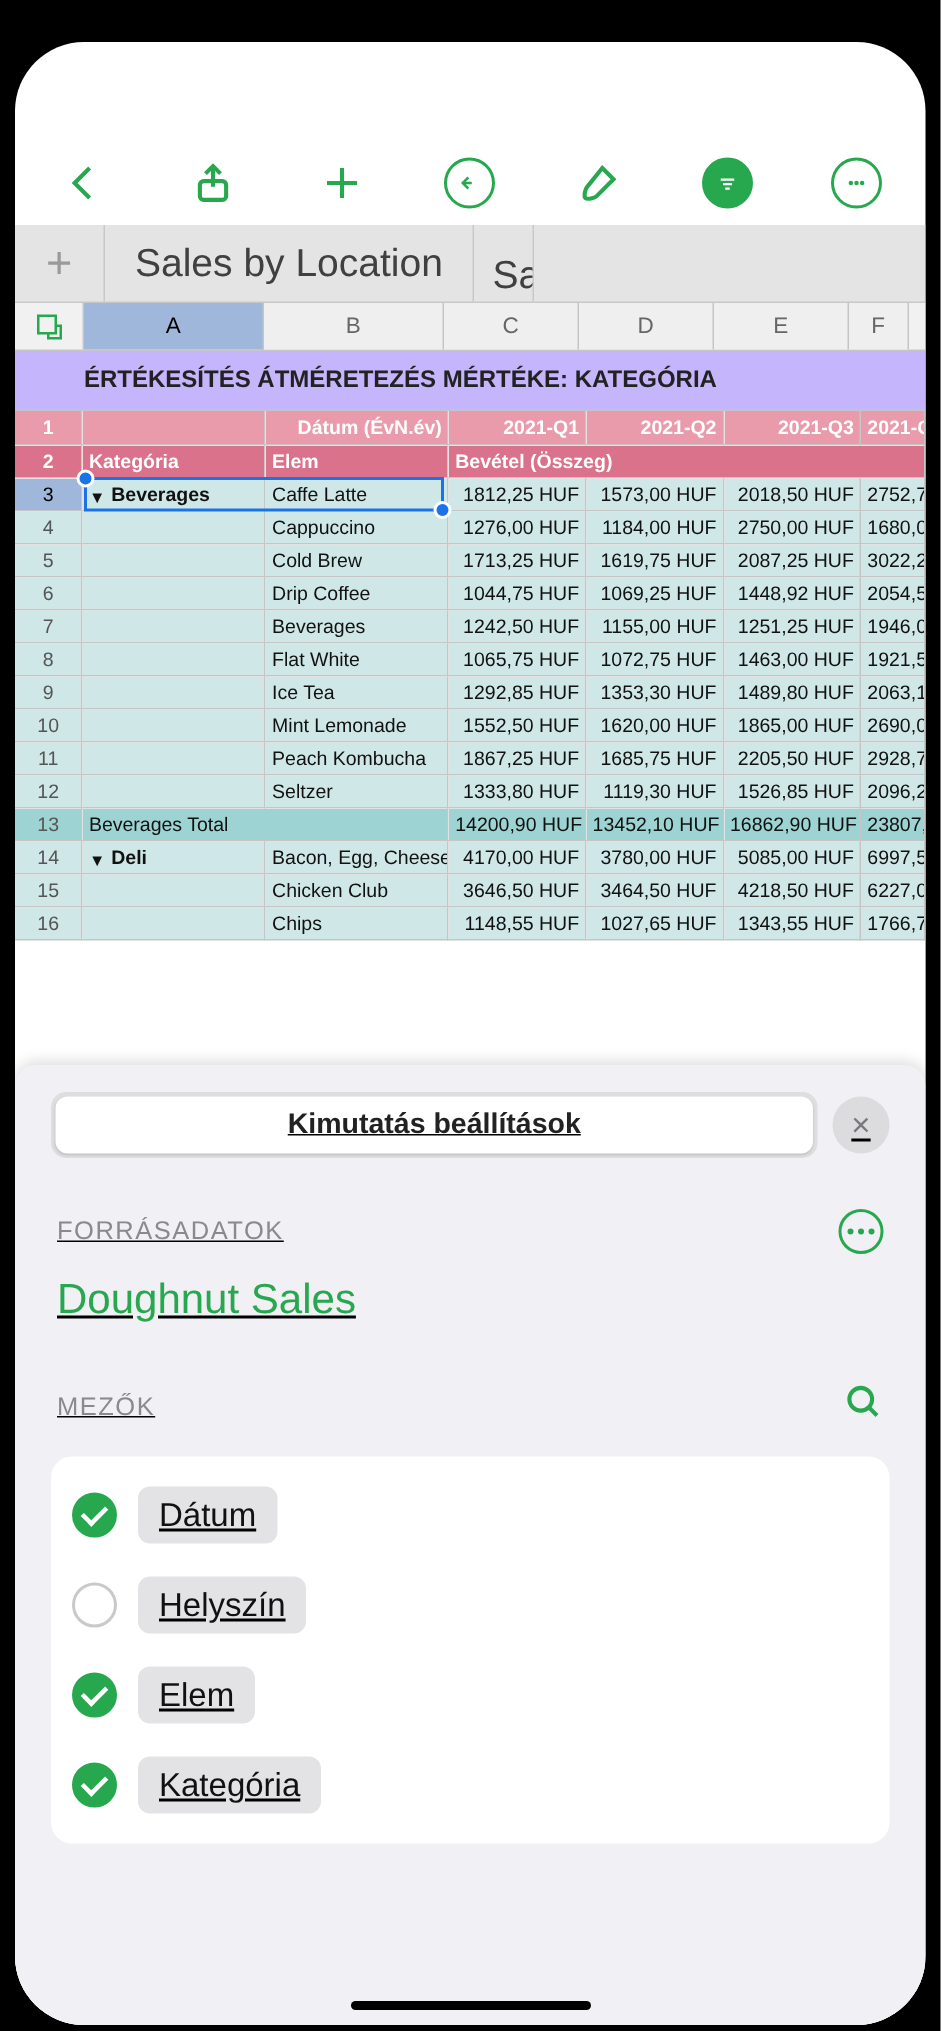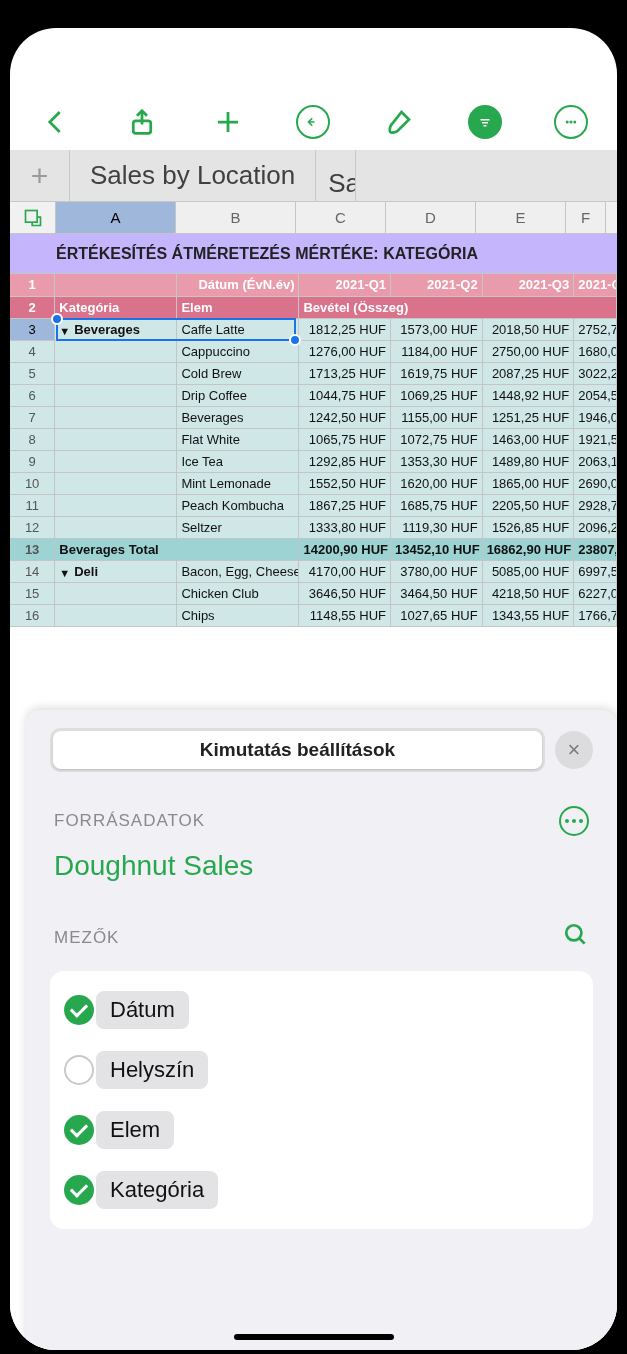--- a/index.html
+++ b/index.html
@@ -108,44 +108,44 @@
     border-right:1px solid var(--grid-border);border-bottom:1px solid var(--grid-border);
     font-size:13px;height:22px;padding:0 4px;color:#111;overflow:hidden;white-space:nowrap;
   }
   td.num{text-align:right;}
   td.lbl{text-align:left;}
   tr.hdr td{background:var(--pink-header);color:#fff;font-weight:600;}
   tr.hdr td.lbl{text-align:right;}
   tr.sub td{background:var(--pink-sub);color:#fff;font-weight:600;}
   tr.sub td.lbl{text-align:left;}
   tr.teal td{background:var(--teal-light);}
-  tr.total td{background:var(--teal);font-weight:700;}
+  tr.total td{background:var(--teal);font-weight:400;}
   td.catcell{background:var(--pink-row);}
   .disclose{display:inline-block;transform:translateY(1px);margin-right:4px;font-size:11px;}
   
   .sel-overlay{
     position:absolute;
     left:46px;top:calc(32px + 40px + 22px + 22px );
     width:240px;height:23px;
     border:2px solid #1a73e8;
     pointer-events:none;
     box-sizing:border-box;
   }
   .sel-handle{position:absolute;width:12px;height:12px;background:#1a73e8;border:2px solid #fff;border-radius:50%;}
   .sel-handle.tl{left:-7px;top:-7px;}
   .sel-handle.br{right:-7px;bottom:-7px;}
   
   .panel{
-    position:absolute;left:16px;right:0;bottom:0;
+    position:absolute;left:0;right:0;bottom:0;
     height:640px;
     background:var(--panel-bg);
     border-top-left-radius:14px;border-top-right-radius:14px;
     box-shadow:0 -2px 10px rgba(0,0,0,0.15);
     padding:18px 24px 0;
-    display:flex;flex-direction:column;
+    display:flex;flex-direction:column;text-decoration:underline;
   }
   .panel-top{display:flex;align-items:center;gap:10px;margin-bottom:24px;}
   .segmented{
     flex:1;display:flex;background:#dededf;border-radius:10px;padding:3px;height:44px;
   }
   .seg{
     flex:1;display:flex;align-items:center;justify-content:center;
     font-size:19px;color:#222;border-radius:8px;cursor:pointer;
   }
   .seg.active{background:#fff;font-weight:600;box-shadow:0 1px 2px rgba(0,0,0,0.15);}
@@ -161,21 +161,21 @@
     width:30px;height:30px;border:2px solid var(--green);border-radius:50%;
     display:flex;align-items:center;justify-content:center;cursor:pointer;
   }
   .more-circ span{width:4px;height:4px;background:var(--green);border-radius:50%;margin:0 1.5px;}
   .source-name{font-size:28px;color:var(--green);margin:6px 4px 30px;}
   .search-ic svg{width:26px;height:26px;stroke:var(--green);fill:none;stroke-width:2.5;}
   .fields{
     background:#fff;border-radius:14px;padding:12px 14px;margin-top:10px;
     display:flex;flex-direction:column;gap:6px;
   }
-  .field-row{display:flex;align-items:center;gap:2px;height:54px;}
+  .field-row{display:flex;align-items:center;gap:14px;height:54px;}
   .chk{
     width:30px;height:30px;border-radius:50%;border:2px solid #c9c9cc;
     display:flex;align-items:center;justify-content:center;cursor:pointer;flex:0 0 30px;
   }
   .chk.on{background:var(--green);border-color:var(--green);}
   .chk.on::after{content:"";width:7px;height:13px;border:solid #fff;border-width:0 3px 3px 0;transform:rotate(45deg) translate(-1px,-1px);}
   .chip{
     background:var(--chip-bg);border-radius:8px;padding:6px 14px;
     font-size:22px;color:#111;
   }

